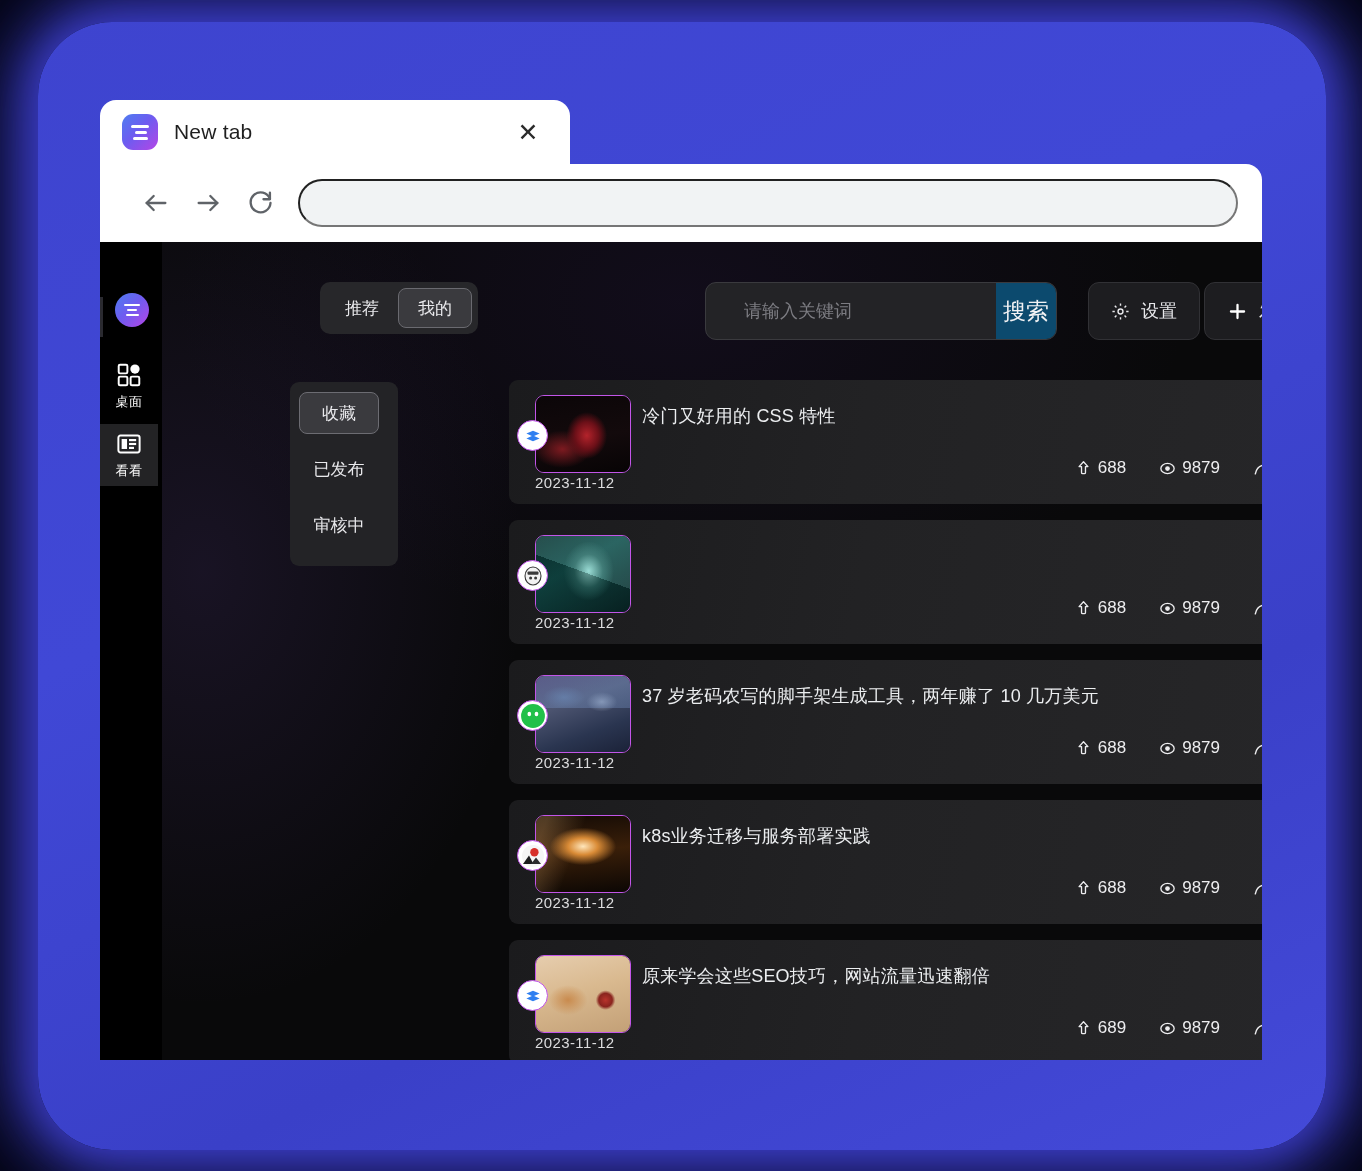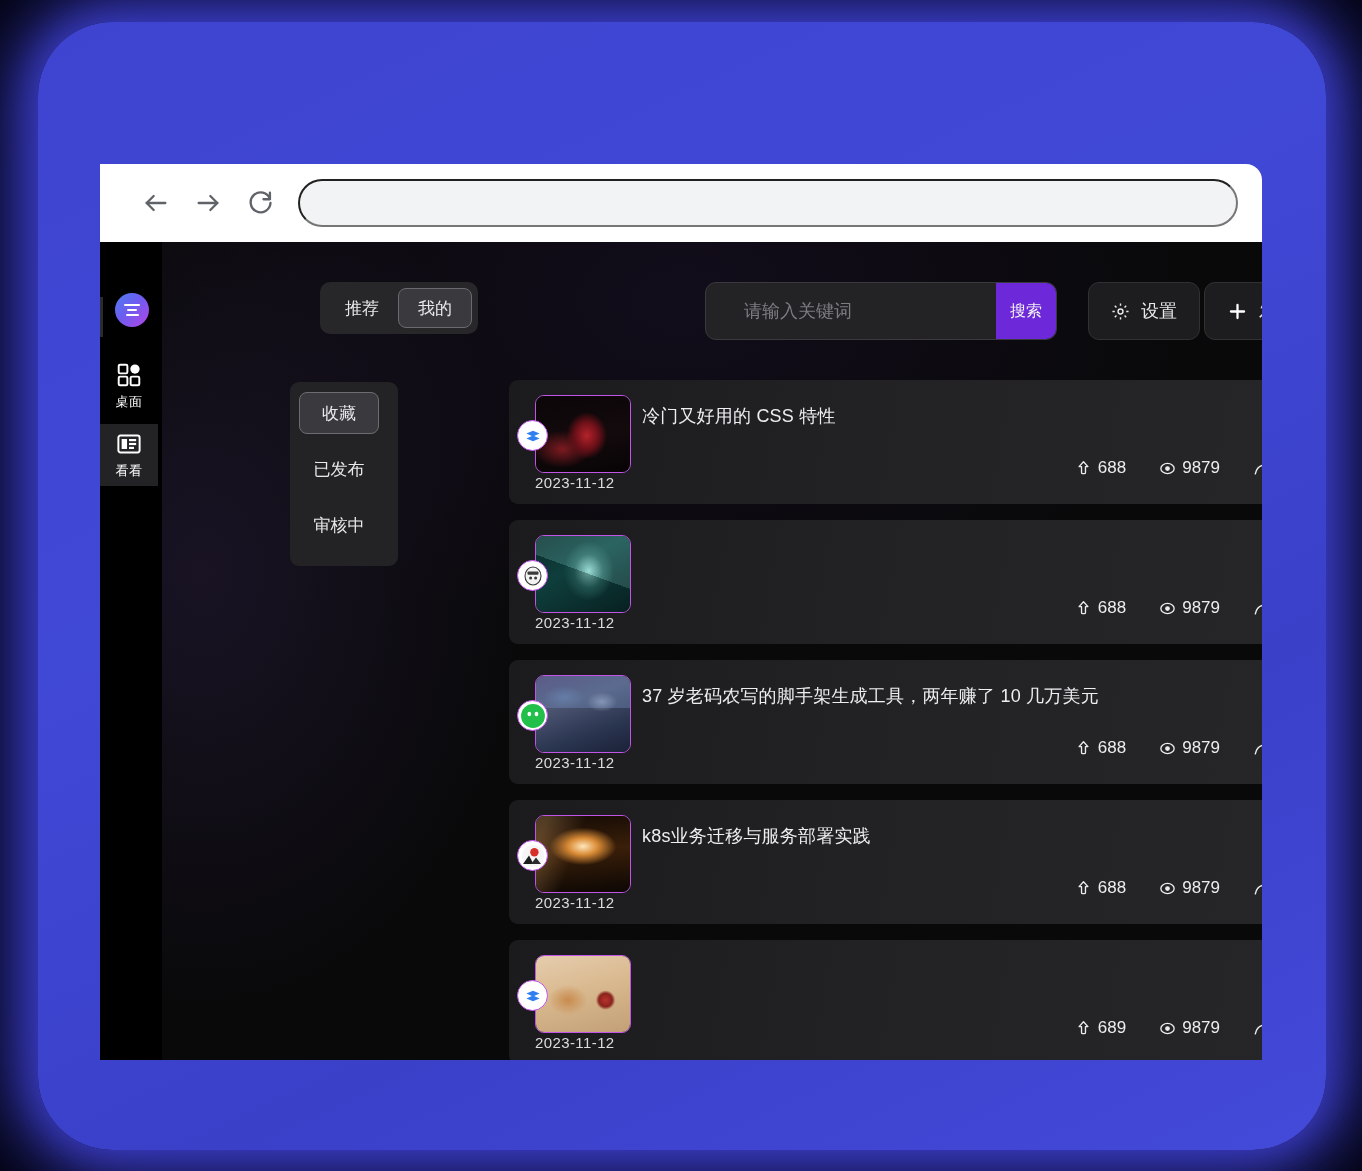--- a/index.html
+++ b/index.html
@@ -160,23 +160,23 @@
     background: #232326; border: 1px solid #3a3a3e; border-radius: 11px;
     display: flex; align-items: stretch; overflow: hidden; padding-left: 18px;
   }
   .searchbox input {
     flex: 1; border: 0; outline: 0; background: transparent;
     color: #e6e6e8; font-size: 18px; padding: 0 20px;
     font-family: "Liberation Sans", "DejaVu Sans", sans-serif;
   }
   .searchbox input::placeholder { color: #7c7c82; }
   .search-btn {
-    width: 96px; background: #6d28d9; color: #f2f2f4;
-    display: flex; align-items: center; justify-content: center;
-    font-size: 16px; cursor: pointer; white-space: nowrap;
+    width: 96px; background: #0c4a6e; color: #f2f2f4;
+    display: flex; align-items: center; justify-content: center;
+    font-size: 23px; cursor: pointer; white-space: nowrap;
   }
 
   .tbtn {
     position: absolute; top: 40px; height: 58px;
     background: #1d1d20; border: 1px solid #313135; border-radius: 11px;
     display: flex; align-items: center; justify-content: center; gap: 11px;
     padding: 0 22px; color: #e9e9ec; font-size: 18px; cursor: pointer; white-space: nowrap;
   }
   #btn-settings { left: 926px; }
   #btn-publish  { left: 1042px; }
@@ -239,20 +239,33 @@
 </style>
 </head>
 <body>
 
 <div id="stage">
 
   <div class="blue-slab"></div>
 
   <div class="browser">
 
+    <div class="tabstrip">
+      <div class="tab">
+        <div class="tab-favicon">
+          <span class="bars">
+              <i></i>
+              <i></i>
+              <i></i>
+            </span>
+        </div>
+        <div class="tab-title">New tab</div>
+        <div class="tab-close">✕</div>
+      </div>
+    </div>
 
     <div class="navbar">
       <div class="nav-btn">
         <svg width="28" height="28" viewBox="0 0 24 24" fill="none" stroke="#5f6368" stroke-width="2" stroke-linecap="round" stroke-linejoin="round">
           <line x1="20" y1="12" x2="4" y2="12"></line>
             <polyline points="10,6 4,12 10,18"></polyline>
         </svg>
       </div>
       <div class="nav-btn">
         <svg width="28" height="28" viewBox="0 0 24 24" fill="none" stroke="#5f6368" stroke-width="2" stroke-linecap="round" stroke-linejoin="round">
@@ -513,20 +526,21 @@
             <div class="card">
               <div class="card-thumb">
                 <span class="img" style="background:radial-gradient(14px 14px at 74% 58%, #b8342c 0%, #8a241e 48%, rgba(0,0,0,0) 70%),radial-gradient(26px 20px at 34% 58%, #c98b4e 0%, rgba(0,0,0,0) 75%),linear-gradient(165deg,#e6cdae 0%,#d9b98f 45%,#c3a077 100%);"></span>
               </div>
               <div class="card-badge">
                 <svg width="22" height="22" viewBox="0 0 24 24" fill="#2f7ff0">
                   <path d="M12 6.2 4.8 9.4 12 12.6l7.2-3.2z"></path>
                   <path d="M12 11.4 4.8 14.6 12 17.8l7.2-3.2z"></path>
                 </svg>
               </div>
+              <div class="card-title">原来学会这些SEO技巧，网站流量迅速翻倍</div>
               <div class="card-date">2023-11-12</div>
               <div class="card-stats">
                 <span class="stat">
                   <span>
                     <svg width="19" height="19" viewBox="0 0 24 24" fill="none" stroke="#ededef" stroke-width="1.7" stroke-linejoin="round">
                       <path d="M12 3.4 6.4 9.6h3.1v7.4a1.5 1.5 0 0 0 1.5 1.5h2a1.5 1.5 0 0 0 1.5-1.5V9.6h3.1z"></path>
                     </svg>
                   </span>
                   <span>689</span>
                 </span>

